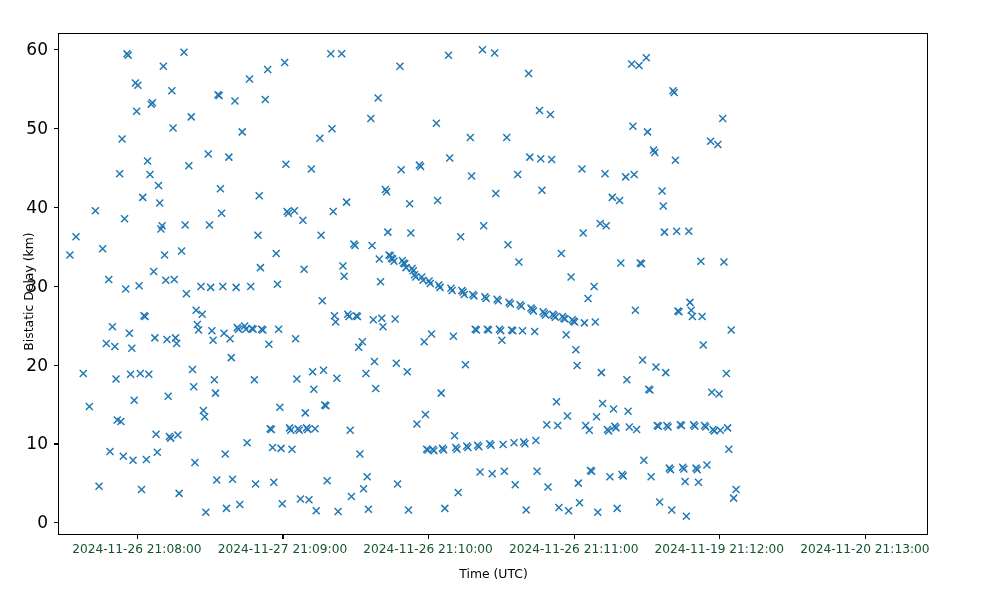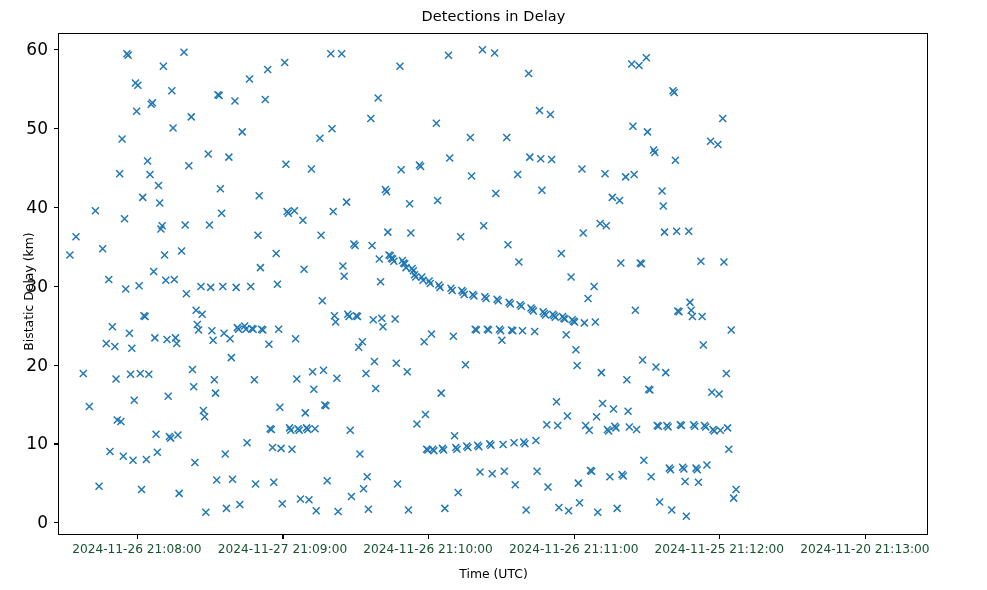--- a/index.html
+++ b/index.html
@@ -99,21 +99,20 @@
     color: #000000;
     transform: rotate(-90deg);
     transform-origin: center center;
   }
 </style>
 </head>
 <body>
 
 <div id="figure">
 
-  <div id="chart-title">Detections in Delay</div>
 
   <div id="plot-area">
     <svg id="scatter-svg" viewBox="0 0 870 502" preserveAspectRatio="none">
         <g stroke="#1f77b4" stroke-width="1.45" stroke-linecap="butt" fill="none">
           <path d="M7.420502092050208,217.50628930817612L14.420502092050208,224.50628930817612M7.420502092050208,224.50628930817612L14.420502092050208,217.50628930817612"></path>
           <path d="M13.48744769874477,199.35220125786168L20.48744769874477,206.35220125786168M13.48744769874477,206.35220125786168L20.48744769874477,199.35220125786168"></path>
           <path d="M20.767782426778243,335.9025157232704L27.767782426778243,342.9025157232704M20.767782426778243,342.9025157232704L27.767782426778243,335.9025157232704"></path>
           <path d="M26.834728033472803,369.05345911949684L33.8347280334728,376.05345911949684M26.834728033472803,376.05345911949684L33.8347280334728,369.05345911949684"></path>
           <path d="M32.90167364016736,173.30503144654085L39.90167364016736,180.30503144654085M32.90167364016736,180.30503144654085L39.90167364016736,173.30503144654085"></path>
           <path d="M36.5418410041841,448.77358490566036L43.5418410041841,455.77358490566036M36.5418410041841,455.77358490566036L43.5418410041841,448.77358490566036"></path>
@@ -569,21 +568,21 @@
   <div id="axis-decorations">
       <div class="xtick-mark" style="left: 136.87px;"></div>
       <div class="xtick-label" style="left: 136.87px;">2024-11-26 21:08:00</div>
       <div class="xtick-mark" style="left: 282.477px;"></div>
       <div class="xtick-label" style="left: 282.477px;">2024-11-27 21:09:00</div>
       <div class="xtick-mark" style="left: 428.084px;"></div>
       <div class="xtick-label" style="left: 428.084px;">2024-11-26 21:10:00</div>
       <div class="xtick-mark" style="left: 573.69px;"></div>
       <div class="xtick-label" style="left: 573.69px;">2024-11-26 21:11:00</div>
       <div class="xtick-mark" style="left: 719.297px;"></div>
-      <div class="xtick-label" style="left: 719.297px;">2024-11-25 21:12:00</div>
+      <div class="xtick-label" style="left: 719.297px;">2024-11-19 21:12:00</div>
       <div class="xtick-mark" style="left: 864.904px;"></div>
       <div class="xtick-label" style="left: 864.904px;">2024-11-20 21:13:00</div>
       <div class="ytick-mark" style="top: 522.371px;"></div>
       <div class="ytick-label" style="top: 522.371px;">0</div>
       <div class="ytick-mark" style="top: 443.44px;"></div>
       <div class="ytick-label" style="top: 443.44px;">10</div>
       <div class="ytick-mark" style="top: 364.509px;"></div>
       <div class="ytick-label" style="top: 364.509px; text-align: right;">20</div>
       <div class="ytick-mark" style="top: 285.579px;"></div>
       <div class="ytick-label" style="top: 285.579px;">30</div>

